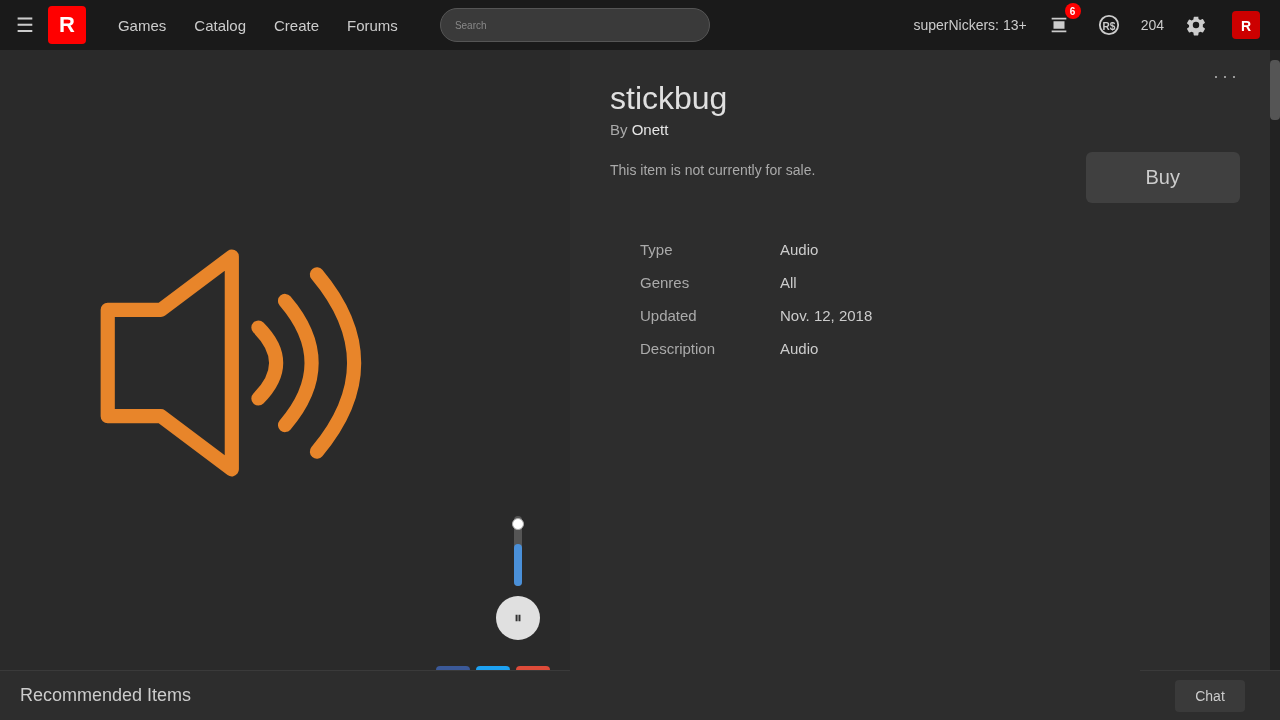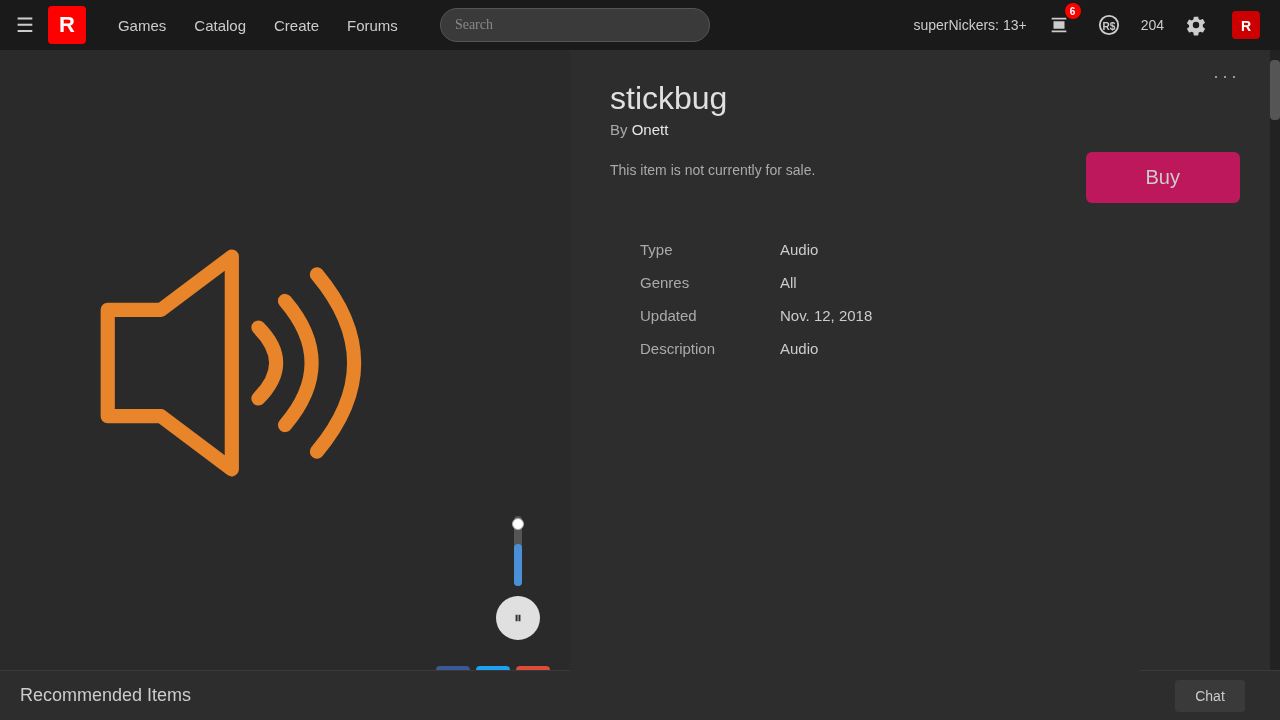--- a/index.html
+++ b/index.html
@@ -62,23 +62,22 @@
       display: flex;
       align-items: center;
       padding: 0 14px;
       height: 34px;
     }
     #header .search-bar input {
       background: transparent;
       border: none;
       outline: none;
       color: #aaa;
-      font-size: 14px;
+      font-size: 10px;
       width: 100%;
-      font-family: Liberation Serif, serif;
     }
     #header .search-bar input::placeholder { color: #888; }
     #header .right-items {
       margin-left: auto;
       display: flex;
       align-items: center;
       gap: 14px;
     }
     .username {
       color: #ccc;
@@ -289,21 +288,21 @@
       text-decoration: none;
     }
     .sale-status {
       font-size: 14px;
       color: #aaa;
       margin-bottom: 16px;
     }
 
     .buy-btn {
       float: right;
-      background: #be185d;
+      background: #404040;
       color: #ccc;
       border: none;
       border-radius: 6px;
       padding: 14px 60px;
       font-size: 20px;
       cursor: pointer;
       margin-top: -10px;
     }
 
     .details-table {

